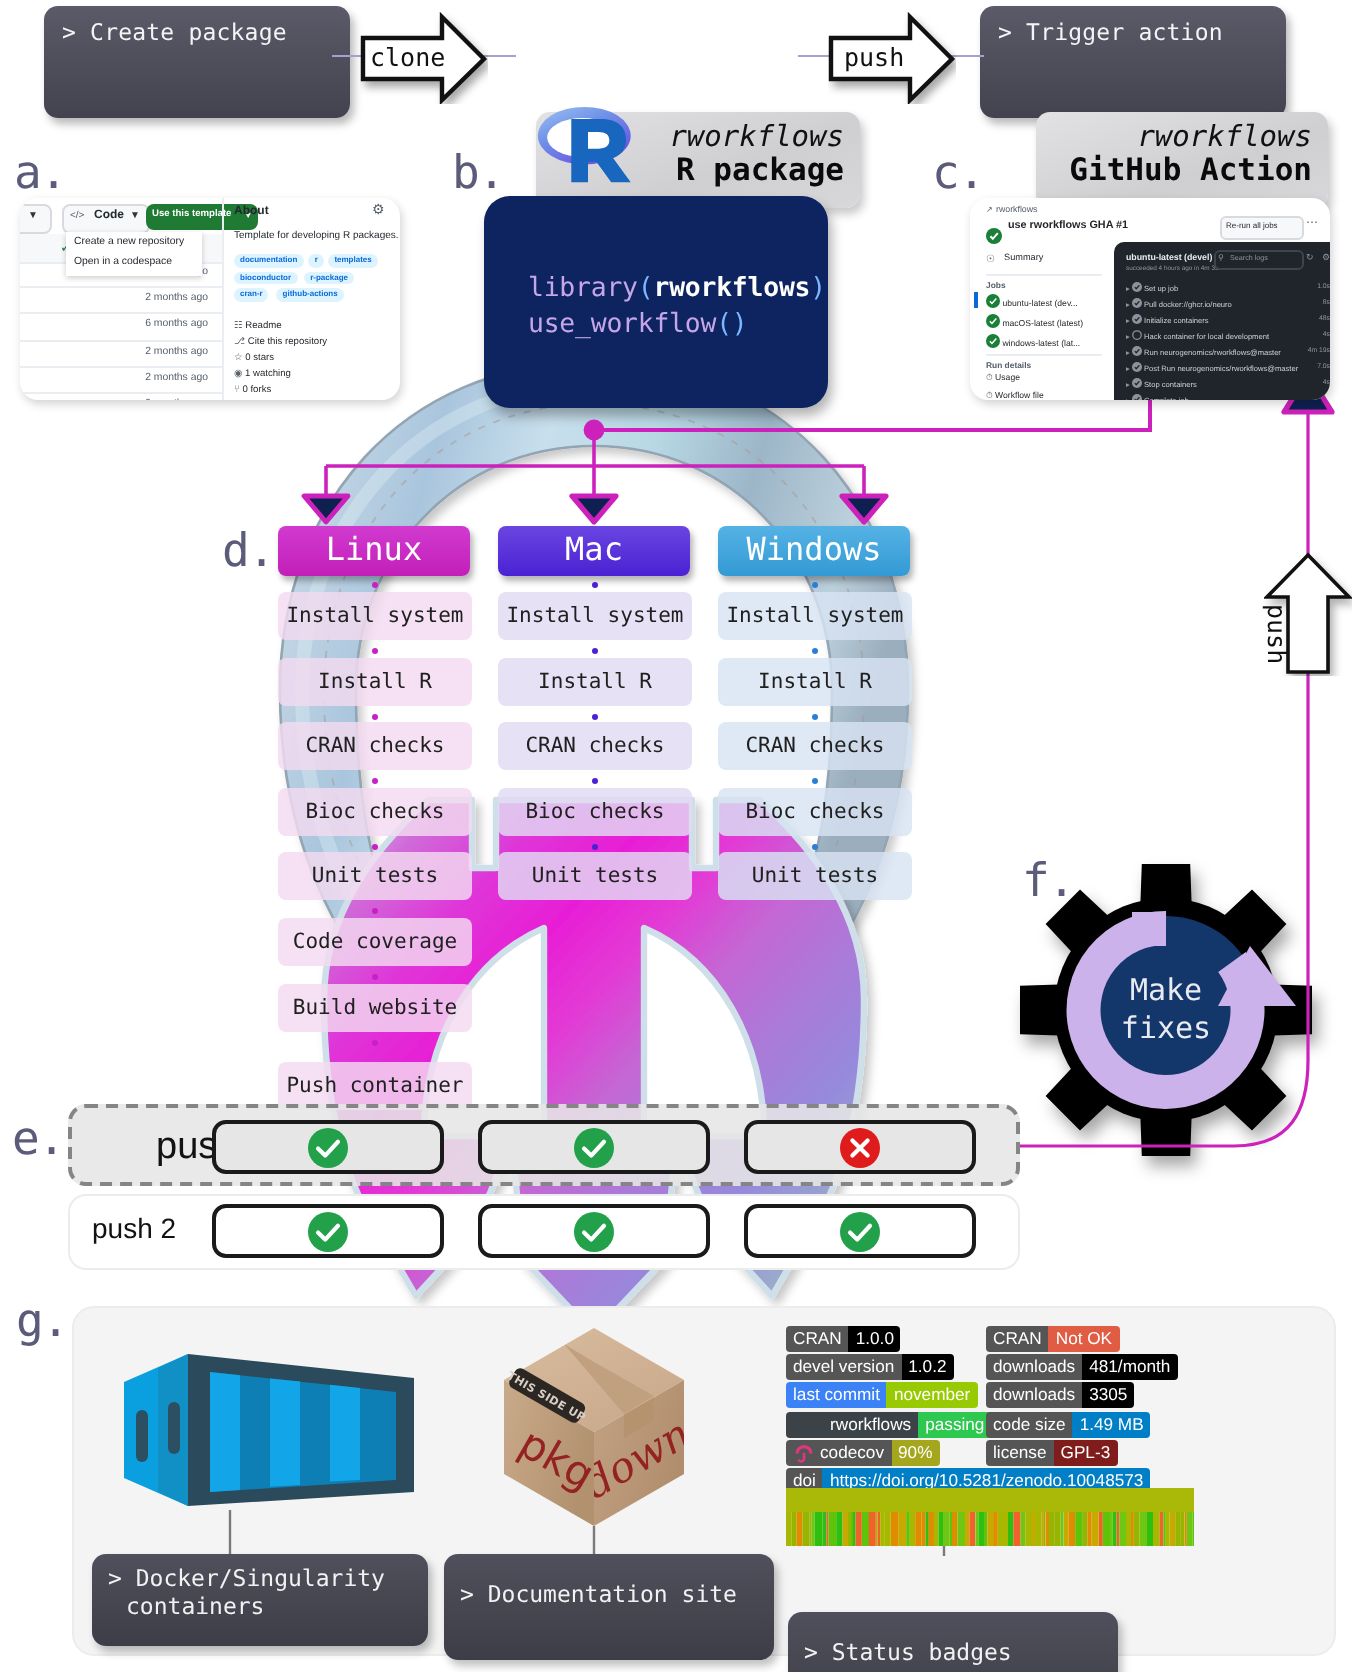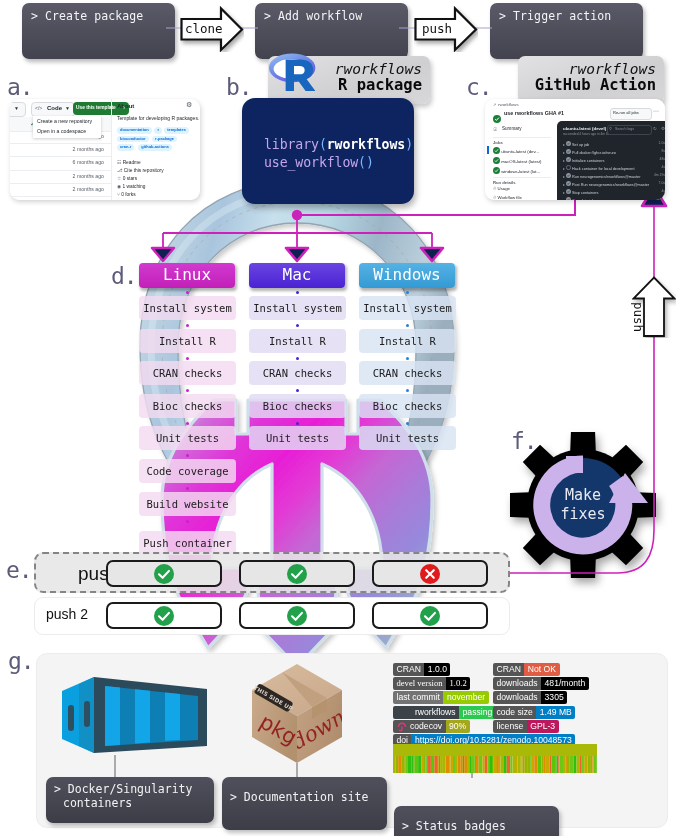--- a/index.html
+++ b/index.html
@@ -115,23 +115,20 @@
         C 174 596 162 556 162 500
         C 162 456 188 424 214 400 Z"></path>
       <path fill="#ffffff" stroke="#cfdfe9" stroke-width="3.2" stroke-linejoin="round" d="M 272 464 L 272 568 L 212 568 C 212 520 235 480 272 464 Z"></path>
       <path fill="#ffffff" stroke="#cfdfe9" stroke-width="3.2" stroke-linejoin="round" d="M 322 464 L 322 568 L 382 568 C 382 520 359 480 322 464 Z"></path>
     </g>
   </svg>
 
   <div class="hdrbox abs" style="left:22px;top:3px;width:144px;height:50px;">
     <span>&gt; Create package</span>
   </div>
-  <div class="hdrbox abs" style="left:255px;top:3px;width:144px;height:50px;">
-    <span>&gt; Add workflow</span>
-  </div>
   <div class="hdrbox abs" style="left:490px;top:3px;width:144px;height:50px;">
     <span>&gt; Trigger action</span>
   </div>
 
   <svg class="abs" width="685" height="60" style="left:0;top:0">
     <line x1="166" y1="28" x2="258" y2="28" stroke="#a79fd0" stroke-width="1.1"></line>
     <line x1="399" y1="28" x2="492" y2="28" stroke="#a79fd0" stroke-width="1.1"></line>
   </svg>
 
   <div class="abs" style="left:180px;top:6px;width:64px;height:46px;">
@@ -404,26 +401,26 @@
     </svg>
     <span class="abs" style="left:14px;top:26px;font-size:12.5px;color:#111;transform:rotate(90deg);transform-origin:left top;">push</span>
   </div>
 
   <div class="abs" style="left:393px;top:663px;width:220px;height:110px;">
     <div id="badgesLeft" class="abs" style="left:0;top:0">
         <div class="badge" style="position: absolute; left: 0px; top: 0px;">
           <span class="k" style="background: rgb(85, 85, 85);">CRAN</span>
           <span class="v" style="background: rgb(0, 0, 0);">1.0.0</span>
         </div>
-        <div class="badge" style="position: absolute; left: 0px; top: 14.2px; font-family: Liberation Serif, serif;">
+        <div class="badge" style="position: absolute; left: 0px; top: 14.2px;">
           <span class="k" style="background: rgb(85, 85, 85);">devel version</span>
           <span class="v" style="background: rgb(0, 0, 0);">1.0.2</span>
         </div>
         <div class="badge" style="position: absolute; left: 0px; top: 28.4px;">
-          <span class="k" style="background: #737373;">last commit</span>
+          <span class="k" style="background: #3b82f6;">last commit</span>
           <span class="v" style="background: rgb(151, 202, 0);">november</span>
         </div>
         <div class="badge" style="position: absolute; left: 0px; top: 42.6px;">
           <span class="k" style="background: rgb(59, 67, 72); padding-left: 22px;">rworkflows</span>
           <span class="v" style="background: rgb(45, 200, 80);">passing</span>
         </div>
         <div class="badge" style="position: absolute; left: 0px; top: 56.8px;">
           <span style="background: rgb(85, 85, 85); display: block; padding: 1px 0px 0px 3.5px;"><svg width="10" height="11" viewBox="0 0 10 11">
               <path d="M0.7 5.8 A4.3 4.3 0 0 1 9.3 5.8 L7.7 5.8 A2.7 2.7 0 0 0 2.3 5.8 Z" fill="#e3357f"></path>
               <path d="M5 5.4 V8.8 A1.5 1.5 0 0 1 2.2 8.8" fill="none" stroke="#e3357f" stroke-width="1.3"></path>
@@ -448,21 +445,21 @@
         <div class="badge" style="position: absolute; left: 0px; top: 28.4px;">
           <span class="k" style="background: rgb(85, 85, 85);">downloads</span>
           <span class="v" style="background: rgb(0, 0, 0);">3305</span>
         </div>
         <div class="badge" style="position: absolute; left: 0px; top: 42.6px;">
           <span class="k" style="background: rgb(85, 85, 85);">code size</span>
           <span class="v" style="background: rgb(0, 126, 198);">1.49 MB</span>
         </div>
         <div class="badge" style="position: absolute; left: 0px; top: 56.8px;">
           <span class="k" style="background: rgb(85, 85, 85);">license</span>
-          <span class="v" style="background: #be185d;">GPL-3</span>
+          <span class="v" style="background: #7f1d1d;">GPL-3</span>
         </div>
       </div>
   </div>
 
   <div class="abs" style="left:393px;top:744px;">
     <svg width="204" height="34" viewBox="0 0 204 34" id="activityBar">
       <rect x="0" y="0" width="204" height="12" fill="#aab808"></rect>
       <g id="activityStripes">
           <rect x="0.0" y="12" width="2.7" height="17" fill="#a8b800"></rect>
           <rect x="2.7" y="12" width="2.5" height="17" fill="#97b500"></rect>

